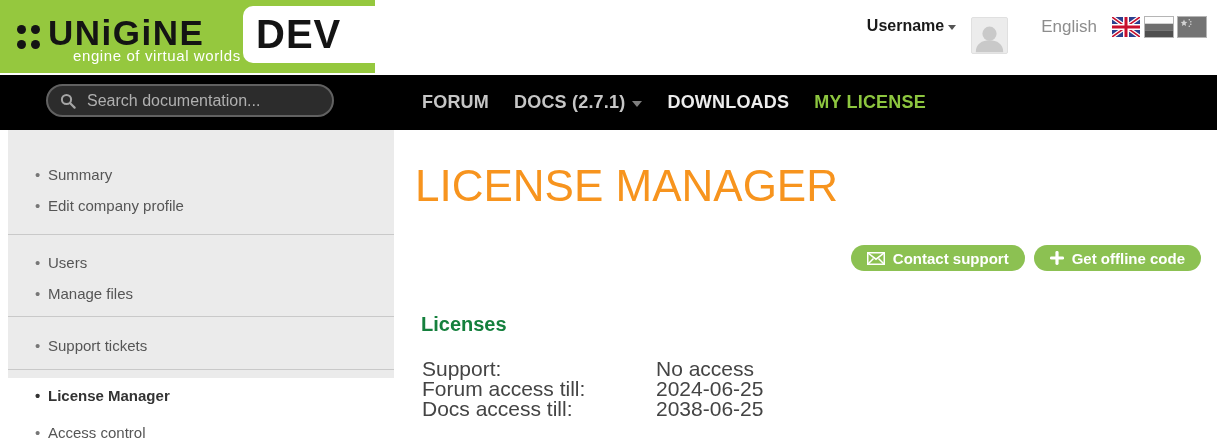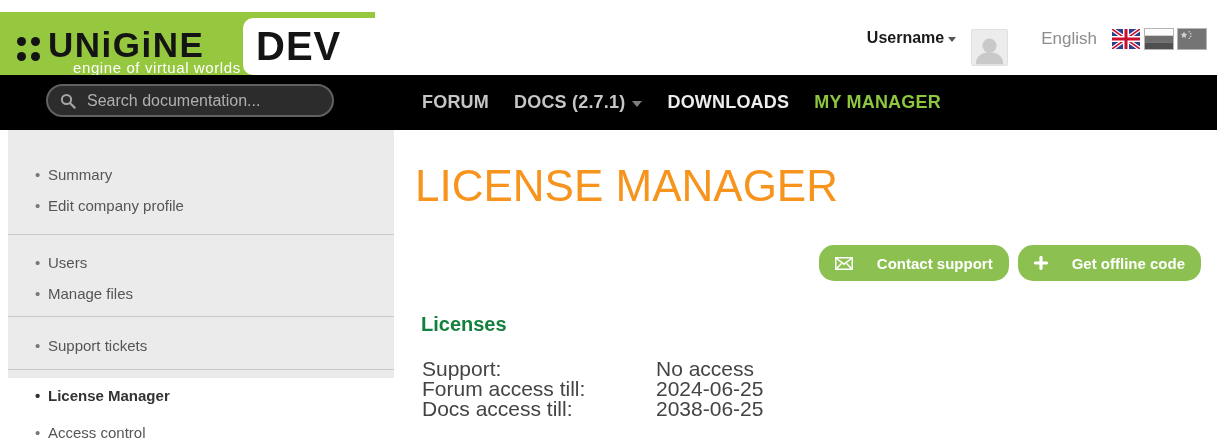--- a/index.html
+++ b/index.html
@@ -5,21 +5,21 @@
   * { box-sizing: border-box; }
   html, body { margin: 0; padding: 0; }
   body {
     width: 1217px; height: 447px;
     position: relative; overflow: hidden;
     background: #fff;
     font-family: "Liberation Sans", "DejaVu Sans", sans-serif;
   }
 
   
-  .header { position: absolute; left: 0; top: 12px; width: 1217px; height: 57px; background: #fff; }
+  .header { position: absolute; left: 0; top: 0; width: 1217px; height: 57px; background: #fff; }
   .logo-green { position: absolute; left: 0; top: 0; width: 375px; height: 73px; background: #95c83e; cursor: pointer; }
   .logo-dots { position: absolute; left: 17px; top: 25px; display: grid; grid-template-columns: 9px 9px; grid-template-rows: 9px 9px; gap: 6px 5px; }
   .logo-dots i { display: block; width: 9px; height: 9px; border-radius: 50%; background: #141414; }
   .brand-text { position: absolute; left: 48px; top: 13px; font-size: 35px; font-weight: 700; color: #141414; letter-spacing: 1.5px; }
   .tagline { position: absolute; left: 73px; top: 47px; font-size: 15px; color: #fff; letter-spacing: 0.6px; }
   .dev-badge { position: absolute; left: 243px; top: 6px; width: 148px; height: 57px; background: #fff; border-radius: 10px; display: flex; align-items: center; padding-left: 13px; }
   .dev-badge span { font-size: 40px; font-weight: 700; color: #141414; letter-spacing: 1px; }
 
   .user-area { position: absolute; top: 17px; right: 11px; height: 40px; display: flex; align-items: flex-start; }
   .username { display: flex; align-items: center; font-size: 16px; font-weight: 600; color: #1a1a1a; cursor: pointer; }
@@ -54,21 +54,21 @@
   .sidebar li::before { content: "\2022"; position: absolute; left: 27px; top: 6px; color: #777; }
   .sidebar li.active { background: #fff; font-weight: 700; color: #333; padding-top: 8px; padding-bottom: 8px; }
   .sidebar li.active::before { top: 8px; color: #333; }
   .sidebar li.after-active { padding-top: 10px; padding-bottom: 10px; }
   .sidebar li.after-active::before { top: 10px; }
   .divider { height: 1px; background: #c9c9c9; }
 
   
   .page-title { position: absolute; left: 415px; top: 161px; font-size: 44px; font-weight: 300; color: #f7941e; letter-spacing: 0px; white-space: nowrap; }
   .actions { position: absolute; top: 245px; right: 16px; display: flex; gap: 9px; }
-  .btn { height: 36px; border: none; border-radius: 15px; background: #8cc152; color: #fff; font-size: 15px; font-weight: 600; font-family: inherit; display: inline-flex; align-items: center; gap: 24px; padding: 0 16px; cursor: pointer; white-space: nowrap; }
+  .btn { height: 26px; border: none; border-radius: 15px; background: #8cc152; color: #fff; font-size: 15px; font-weight: 600; font-family: inherit; display: inline-flex; align-items: center; gap: 8px; padding: 0 16px; cursor: pointer; white-space: nowrap; }
   .licenses-heading { position: absolute; left: 421px; top: 313px; font-size: 20px; font-weight: 700; color: #15803d; }
   .license-table { position: absolute; left: 422px; top: 359px; font-size: 21px; color: #444; }
   .license-row { display: flex; line-height: 20px; }
   .license-row .lbl { width: 234px; }
 </style>
 </head>
 <body>
 
 <div class="header">
   <div class="logo-green">
@@ -137,21 +137,21 @@
       <span>FORUM</span>
     </div>
     <div class="menu-item">
       <span>DOCS (2.7.1)</span>
       <span class="menu-caret"></span>
     </div>
     <div class="menu-item bright">
       <span>DOWNLOADS</span>
     </div>
     <div class="menu-item active">
-      <span>MY MANAGER</span>
+      <span>MY LICENSE</span>
     </div>
   </div>
 </div>
 
 <div class="sidebar">
   <ul class="group group-1">
     <li>Summary</li>
     <li>Edit company profile</li>
   </ul>
   <div class="divider"></div>

